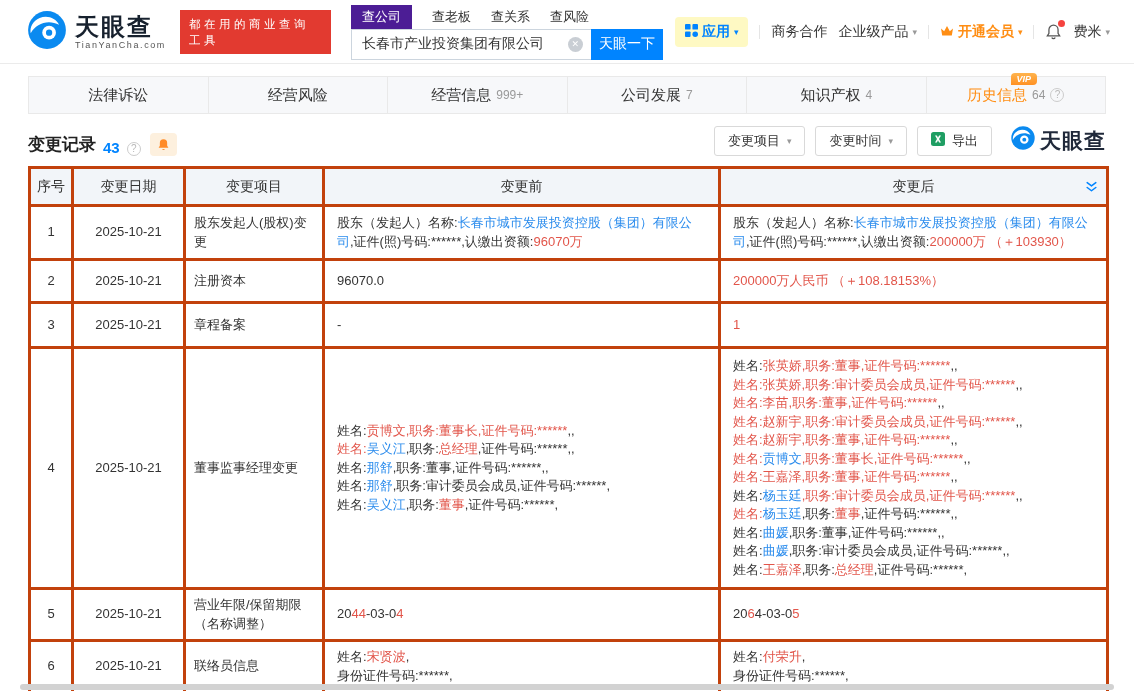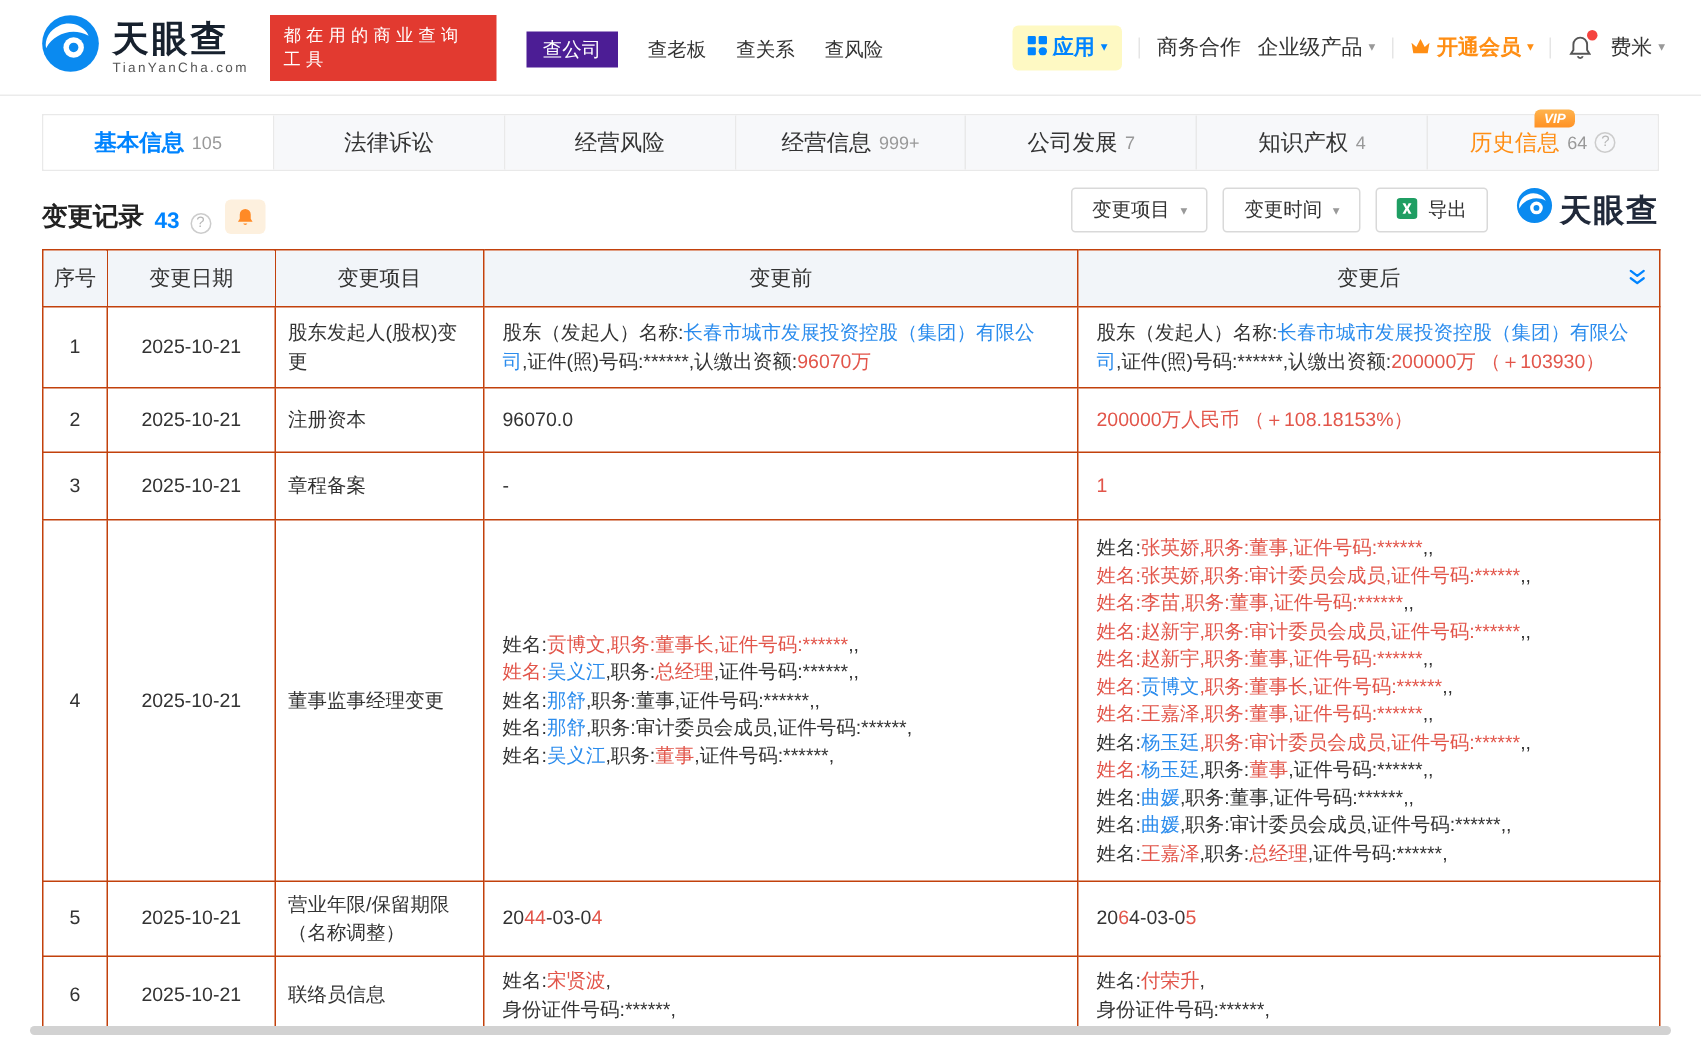--- a/index.html
+++ b/index.html
@@ -61,21 +61,21 @@
   .alert-bell{width:27px;height:23px;background:#fdf0de;border-radius:4px;display:flex;
     align-items:center;justify-content:center;cursor:pointer;margin-left:2px;}
   .head-right{margin-left:auto;display:flex;align-items:center;gap:10px;}
   .btn{height:30px;border:1px solid #d9d9d9;border-radius:3px;background:#fff;padding:0 13px;
     font-size:13px;color:#333;display:flex;align-items:center;gap:7px;cursor:pointer;font-family:inherit;}
   .watermark{display:flex;align-items:center;gap:4px;font-size:21px;font-weight:bold;
     color:#20293a;margin-left:8px;letter-spacing:1px;}
 
   
   table{border-collapse:collapse;table-layout:fixed;width:1078px;margin:10px 28px 0;}
-  th,td{border:1px solid #c2410c;}
+  th,td{border:3px solid #c2410c;}
   th{background:#f2f5f9;font-weight:normal;font-size:14px;height:38px;color:#333;position:relative;}
   td{font-size:13px;line-height:18.5px;vertical-align:middle;padding:6px 12px;color:#333;}
   td.c-no,td.c-date{text-align:center;padding:6px 2px;}
   td.c-project{padding:6px 8px;}
   .seg-red{color:#e2554a;}
   .seg-link{color:#2b8ced;cursor:pointer;}
   .collapse{position:absolute;right:8px;top:12px;cursor:pointer;display:flex;}
 
   .hscroll{position:absolute;left:20px;width:1094px;bottom:1px;height:6px;
     background:#d2d2d2;border-radius:3px;cursor:pointer;}
@@ -103,20 +103,27 @@
     <div class="b1">都在用的商业查询工具</div>
   </div>
 
   <div class="search">
     <div class="search-tabs" id="search-tabs">
         <span class="search-tab active">查公司</span>
         <span class="search-tab">查老板</span>
         <span class="search-tab">查关系</span>
         <span class="search-tab">查风险</span>
       </div>
+    <div class="search-box">
+      <span class="input-wrap">
+        <input value="长春市产业投资集团有限公司" style="">
+        <span class="clear">✕</span>
+      </span>
+      <button class="search-btn">天眼一下</button>
+    </div>
   </div>
 
   <nav class="top-nav">
     <span class="nav-item nav-chip">
       <span>
         <svg width="13" height="13" viewBox="0 0 14 14">
           <rect x="0" y="0" width="6" height="6" rx="1" fill="#0084ff"></rect>
           <rect x="8" y="0" width="6" height="6" rx="1" fill="#0084ff"></rect>
           <rect x="0" y="8" width="6" height="6" rx="1" fill="#0084ff"></rect>
           <rect x="8" y="8" width="6" height="6" rx="3" fill="#0084ff"></rect>
@@ -152,24 +159,20 @@
       <span class="dot"></span>
     </span>
     <span class="nav-item">
       <span>费米</span>
       <span class="caret">▾</span>
     </span>
   </nav>
 </header>
 
 <div class="tabstrip" id="tabstrip">
-    <div class="tab active">
-      <span class="label-wrap"><span class="tab-label">基本信息</span></span>
-      <span class="tab-count">105</span>
-    </div>
     <div class="tab">
       <span class="label-wrap"><span class="tab-label">法律诉讼</span></span>
     </div>
     <div class="tab">
       <span class="label-wrap"><span class="tab-label">经营风险</span></span>
     </div>
     <div class="tab">
       <span class="label-wrap"><span class="tab-label">经营信息</span></span>
       <span class="tab-count">999+</span>
     </div>

